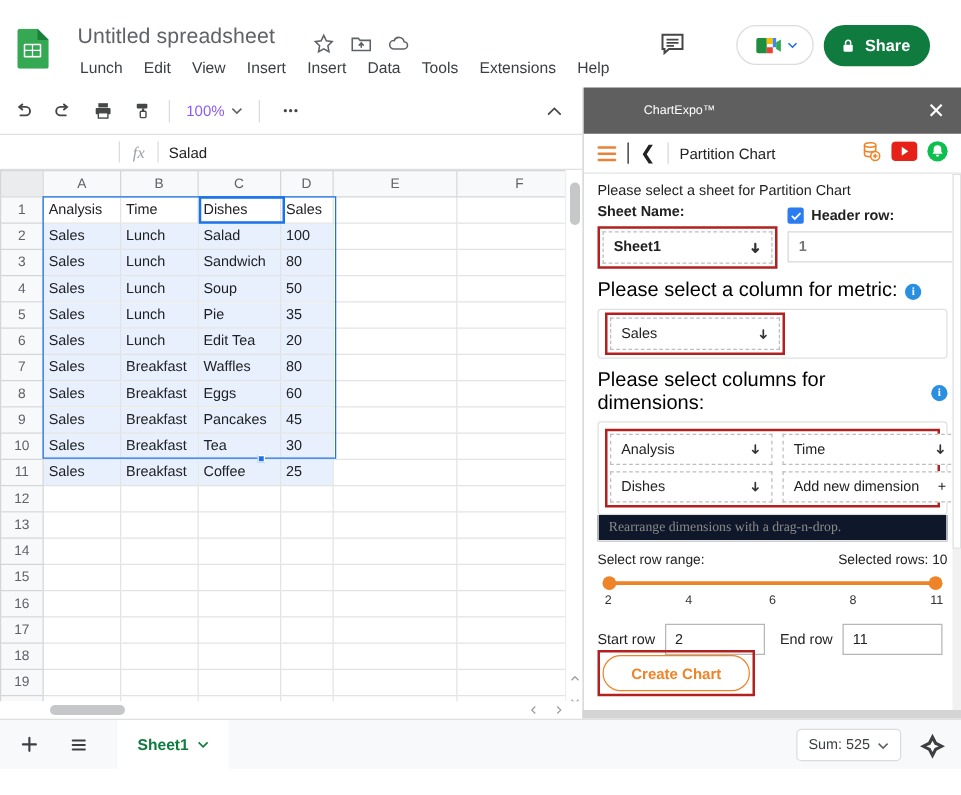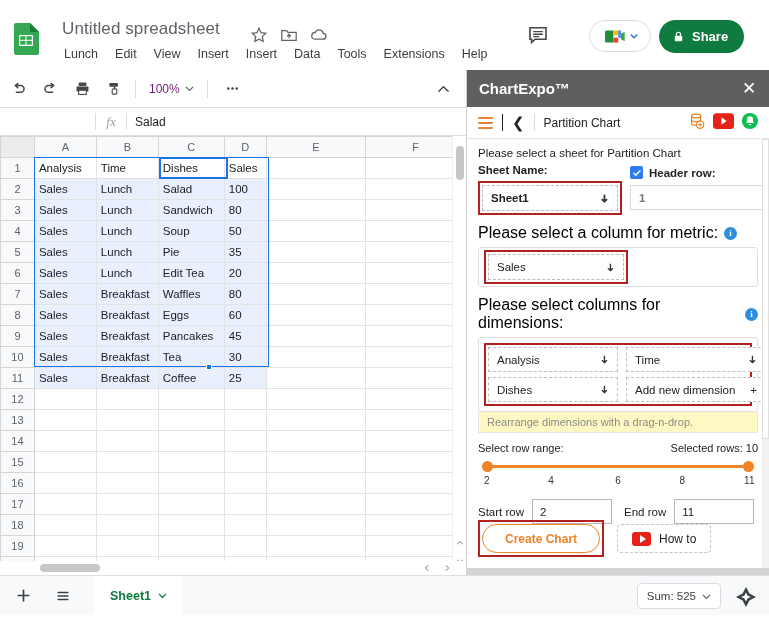--- a/index.html
+++ b/index.html
@@ -71,21 +71,21 @@
     display: flex; align-items: center;
   }
   .tb-ico {
     width: 28px; height: 28px; margin-left: 4px;
     display: flex; align-items: center; justify-content: center;
     color: #444746; cursor: pointer; border-radius: 4px;
   }
   .tb-sep { width: 1px; height: 18px; background: #dadce0; margin: 0 7px; }
   .tb-zoom {
     display: flex; align-items: center; gap: 5px;
-    font-size: 12px; color: #701a75; cursor: pointer;
+    font-size: 12px; color: #8b5cf6; cursor: pointer;
     padding: 3px 6px; border-radius: 4px;
   }
   .tb-collapse {
     position: absolute; right: 12px; top: 8px;
     width: 22px; height: 22px; display: flex;
     align-items: center; justify-content: center; cursor: pointer;
   }
 
   
   .formulabar {
@@ -217,21 +217,21 @@
   #panel {
     position: absolute; left: 466px; top: 70px;
     width: 303px; height: 505px;
     background: #fff; border-left: 1px solid #d0d0d0;
   }
   .p-head {
     height: 37px; background: #5f5f5f; color: #fff;
     display: flex; align-items: center; padding: 0 12px;
     position: relative;
   }
-  .p-head .ttl { font-size: 15px; font-weight: bold; }
+  .p-head .ttl { font-size: 10px; font-weight: normal; margin-left: 36px; }
   .p-close {
     position: absolute; right: 11px; top: 9px;
     width: 18px; height: 18px; display: flex;
     align-items: center; justify-content: center;
     font-size: 17px; cursor: pointer; line-height: 1;
   }
   .p-nav {
     height: 32px; border-bottom: 1px solid #e4e4e4;
     display: flex; align-items: center; padding: 0 11px;
     position: relative;
@@ -308,22 +308,22 @@
     height: 25px; border: 1px dashed #bdbdbd; background: #fff;
     display: flex; align-items: center; justify-content: space-between;
     padding: 0 8px; font-size: 11.5px; color: #222; cursor: pointer;
   }
   .dim-add {
     height: 25px; border: 1px dashed #bdbdbd; background: #fff;
     display: flex; align-items: center; justify-content: space-between;
     padding: 0 8px; font-size: 11.5px; color: #222; cursor: pointer;
   }
   .hint {
-    border: 1px solid #e6e6e6; border-top: none; background: #fef9c3;
-    font-size: 11px; color: #8a8a8a; padding: 4px 8px;
+    border: 1px solid #e6e6e6; border-top: none; background: #0f172a;
+    font-size: 11px; color: #8a8a8a; padding: 4px 8px; font-family: Liberation Serif, serif;
   }
 
   .range-head {
     display: flex; justify-content: space-between;
     font-size: 11px; color: #222; margin-bottom: 7px;
   }
   .slider { position: relative; height: 28px; margin: 0 6px; }
   .strack {
     position: absolute; left: 0; right: 0; top: 4px;
     height: 3px; background: #ef8327; border-radius: 2px;
@@ -346,21 +346,21 @@
   .rowbox {
     height: 25px; border: 1px solid #b6b6b6; background: #fff;
     font-size: 11.5px; color: #222; display: flex; align-items: center;
     padding: 0 7px; cursor: text;
   }
   .rowbox.start { width: 80px; }
   .rowbox.end { width: 80px; }
 
   .footer-btns {
     position: absolute; left: 11px; top: 450px;
-    display: flex; align-items: center; gap: 13px;
+    display: flex; align-items: center; gap: 13px; flex-direction: column;
   }
   .create-btn {
     width: 118px; height: 29px; border: 1px solid #ef8327;
     border-radius: 15px; color: #ef8327; font-size: 12px;
     font-weight: bold; display: flex; align-items: center;
     justify-content: center; cursor: pointer; background: #fff;
   }
   .howto-btn {
     height: 29px; padding: 0 14px; border: 1px dashed #c4c4c4;
     border-radius: 4px; display: flex; align-items: center; gap: 8px;

